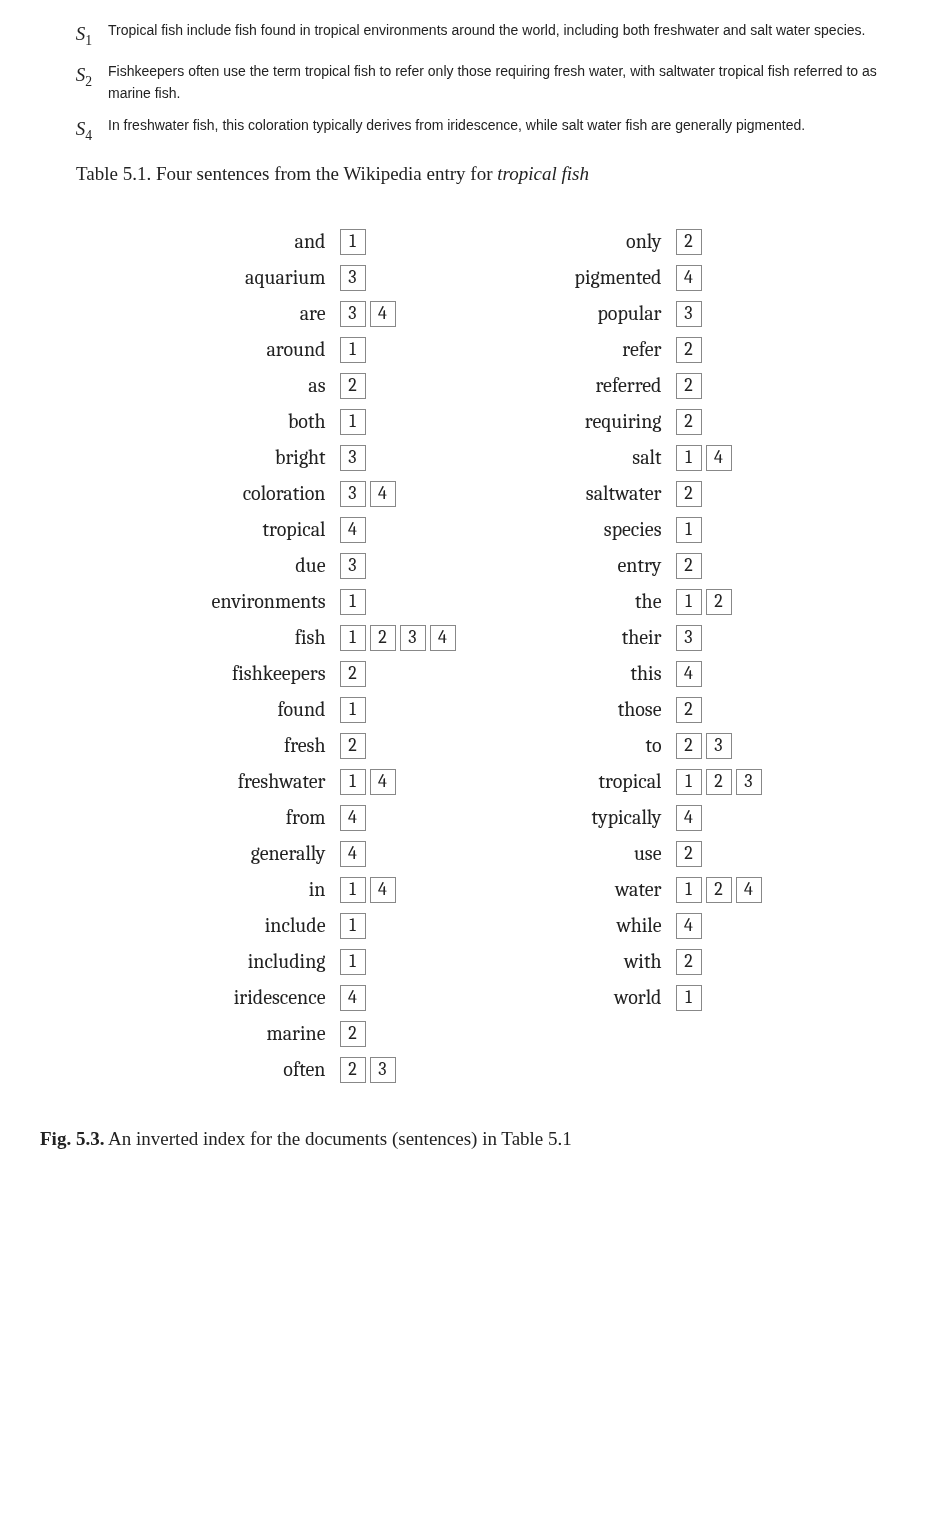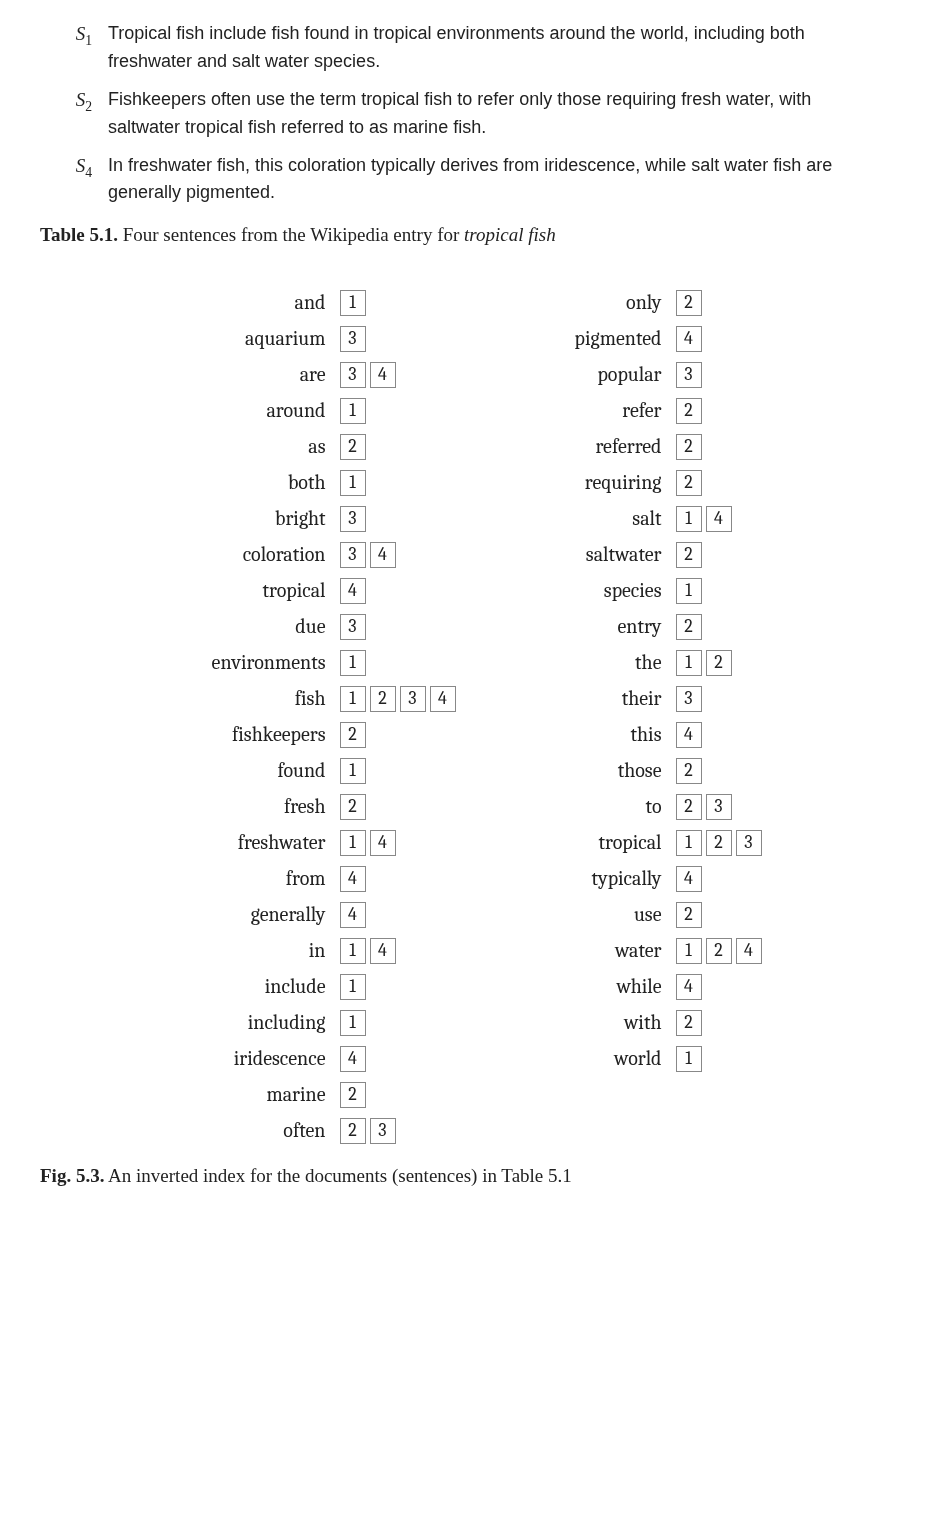--- a/index.html
+++ b/index.html
@@ -27,40 +27,41 @@
       padding-left: 20px;
       flex-shrink: 0;
     }
     .sentence-label .sub {
       font-size: 0.72em;
       vertical-align: sub;
       font-style: normal;
     }
     .sentence-text {
       font-family: 'Segoe UI', 'Helvetica Neue', Arial, sans-serif;
-      font-size: 18px;
+      font-size: 14px;
       line-height: 1.55;
     }
     .table-caption {
       text-align: left;
       margin-top: 10px;
       margin-bottom: 38px;
       font-size: 19px;
     }
     .table-caption .bold {
-      font-weight: bold;
+      font-weight: normal;
+      margin-left: 36px;
     }
     .table-caption .italic {
       font-style: italic;
     }
     .index-wrapper {
       display: flex;
       justify-content: center;
       gap: 46px;
-      margin-bottom: 16px;
+      margin-bottom: 40px;
     }
     .index-column {
       display: flex;
       flex-direction: column;
       gap: 6px;
     }
     .index-row {
       display: flex;
       align-items: center;
       height: 30px;

